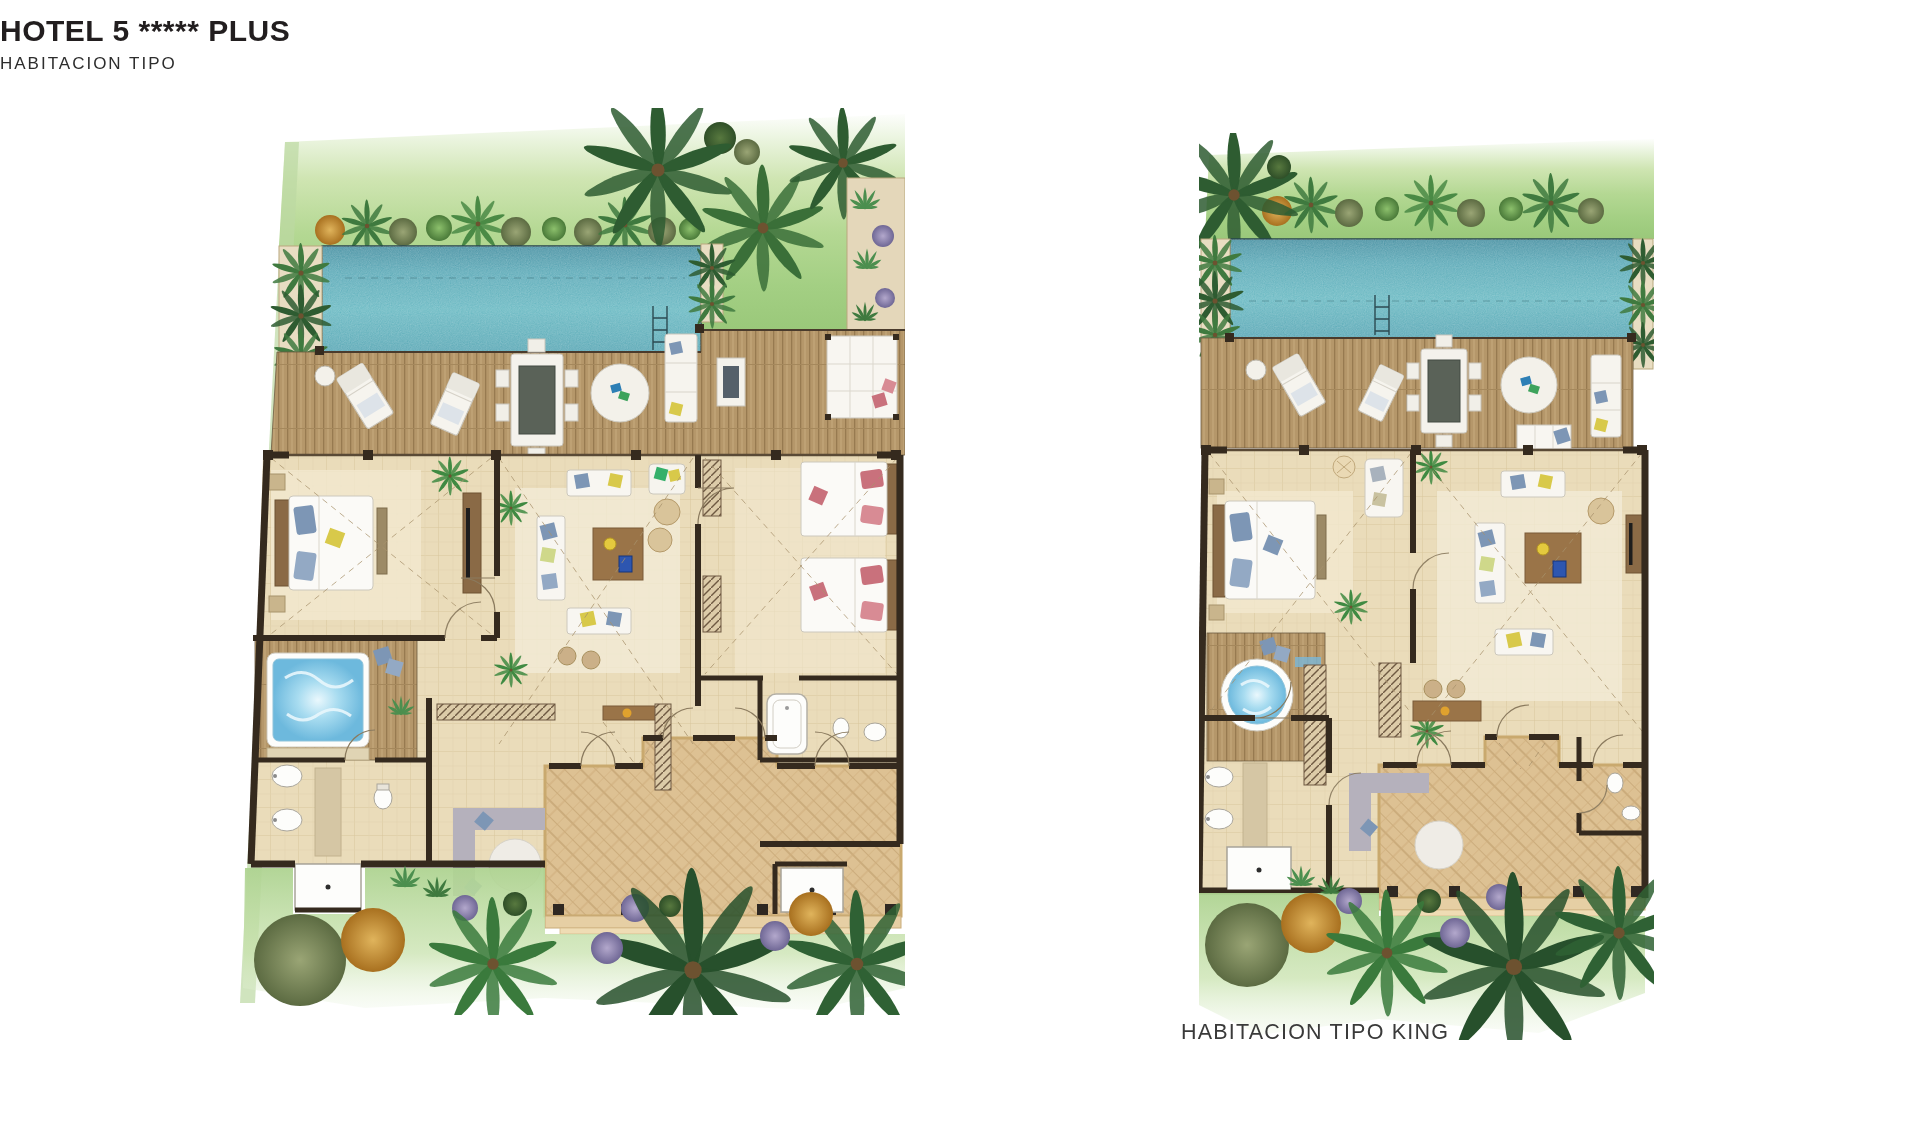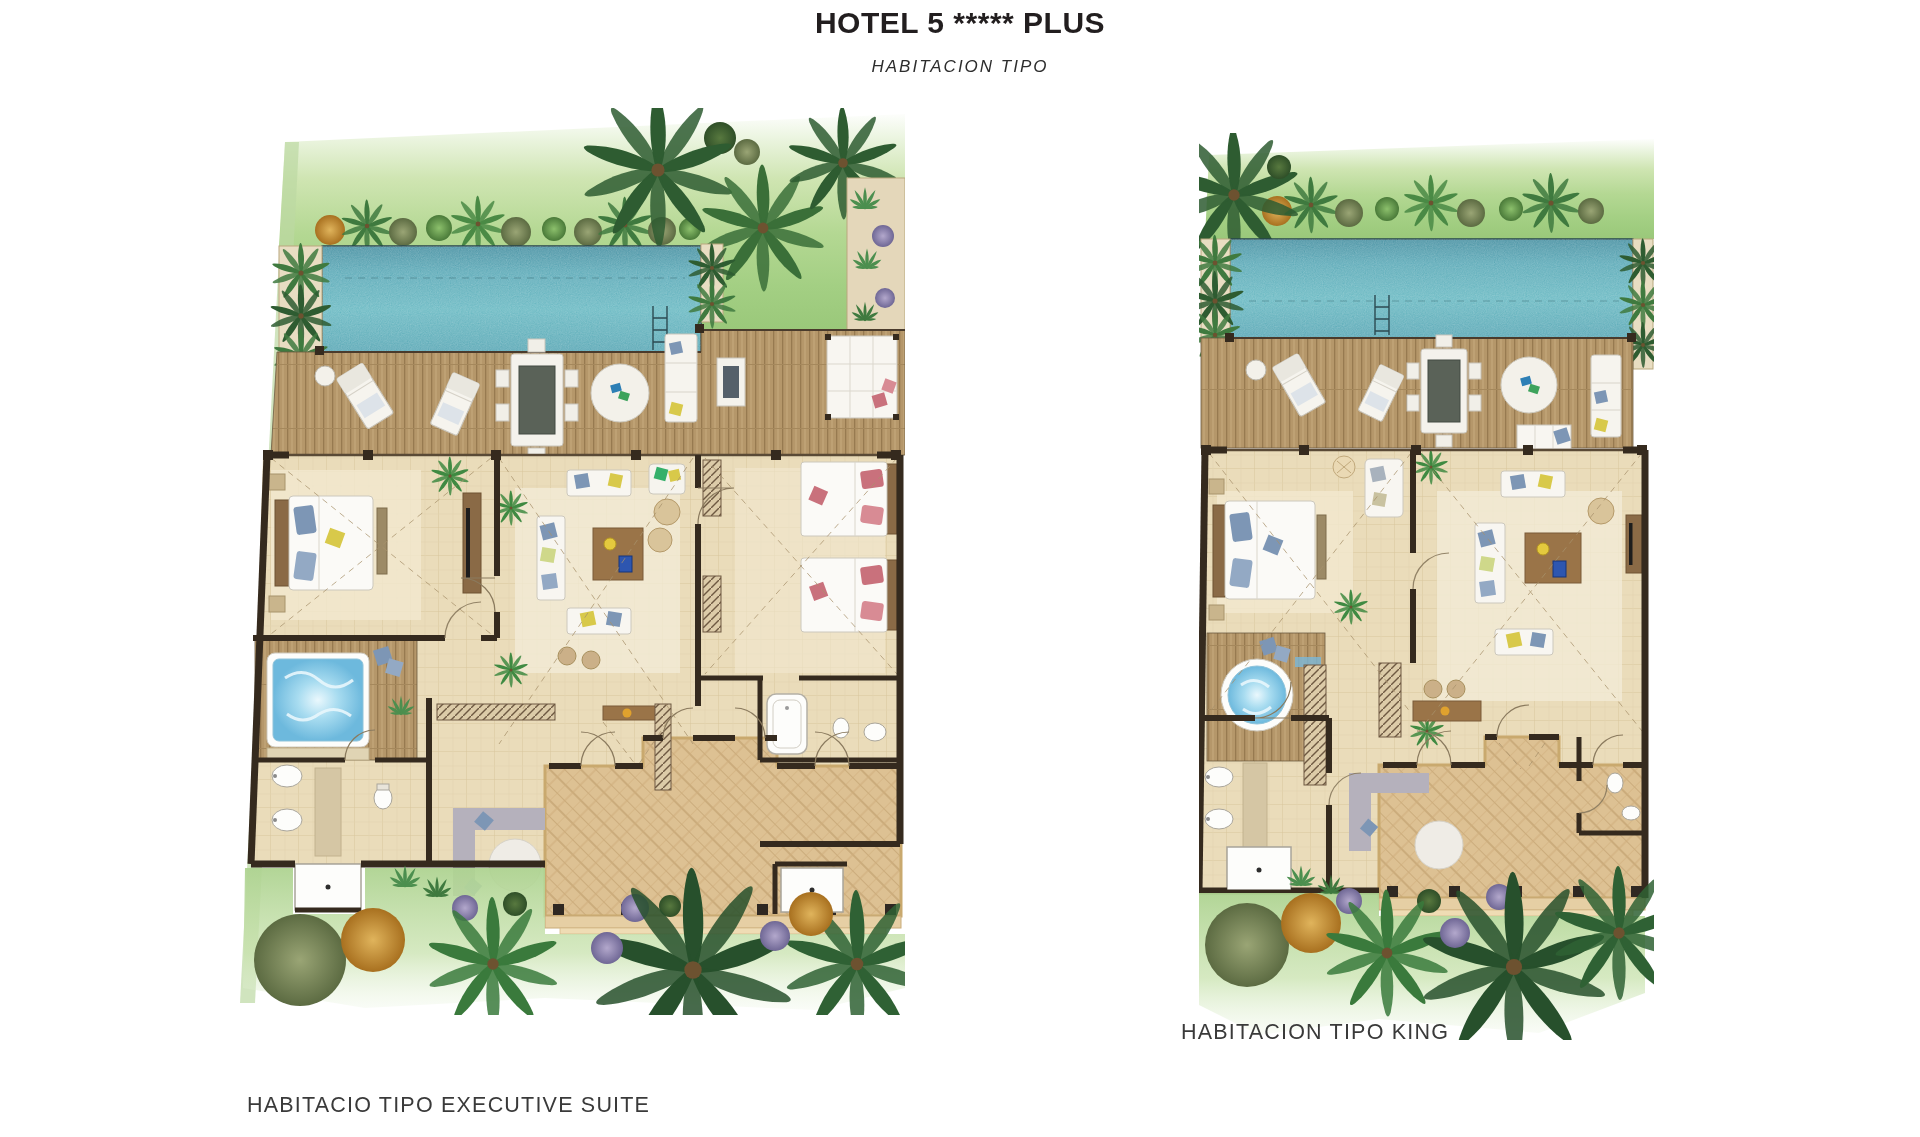--- a/index.html
+++ b/index.html
@@ -1,20 +1,20 @@
 <!DOCTYPE html>
 <html><head>
 <meta charset="utf-8">
 <style>
   html,body{margin:0;padding:0;background:#ffffff;}
   .stage{position:relative;width:1920px;height:1137px;background:#ffffff;overflow:hidden;
          font-family:"Liberation Sans",sans-serif;}
-  .hdr{position:absolute;top:6px;left:0;width:100%;text-align:center;}
+  .hdr{position:absolute;top:14px;left:0;width:100%;text-align:left;}
   .hdr .title{font-size:30px;font-weight:700;letter-spacing:.5px;color:#221e1f;}
-  .hdr .subtitle{font-size:17px;letter-spacing:2px;color:#2d2d2d;margin-top:17px;font-style:italic;}
+  .hdr .subtitle{font-size:17px;letter-spacing:2px;color:#2d2d2d;margin-top:6px;}
   .plan{position:absolute;}
   .plan svg{display:block;}
   .cap{position:absolute;font-size:21.5px;letter-spacing:1.2px;color:#3a3a3a;white-space:nowrap;}
   #cap-left{left:247px;top:1093px;}
   #cap-right{left:1181px;top:1020px;}
 </style>
 </head>
 <body>
 
 <div class="stage">
@@ -719,16 +719,15 @@
       <use href="#sym-bush" fill="url(#bushOliveG)" transform="translate(48,812) scale(4.2)"></use>
       <use href="#sym-bush" fill="url(#bushOrangeG)" transform="translate(112,790) scale(3)"></use>
       <use href="#sym-palm" style="color:#3a7a3c" transform="translate(188,820) scale(1.8)"></use>
       <use href="#sym-palm" style="color:#27502c" transform="translate(315,834) scale(2.7)"></use>
       <use href="#sym-bush" fill="url(#bushLavG)" transform="translate(256,800) scale(1.5)"></use>
       <use href="#sym-palm" style="color:#2f6134" transform="translate(420,800) scale(1.9)"></use>
     </g>
   </svg>
   </div>
 
-  <div class="cap" id="cap-left">HABITACIO TIPO EXECUTIVE SUITE</div>
   <div class="cap" id="cap-right">HABITACION TIPO KING</div>
 
 </div>
 
 </body></html>

